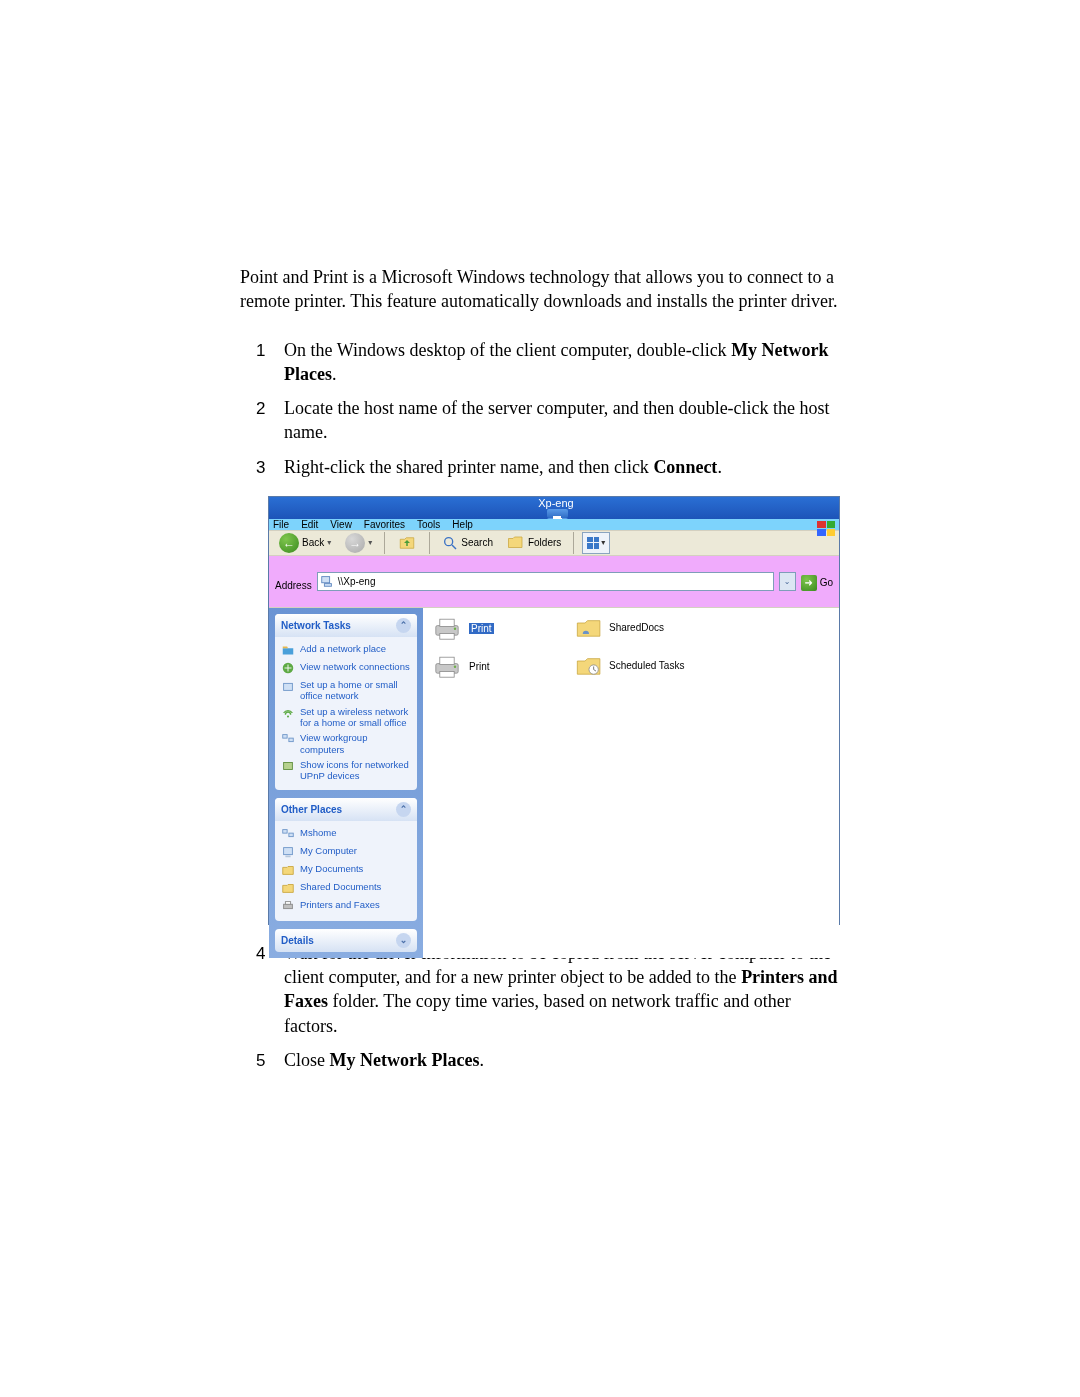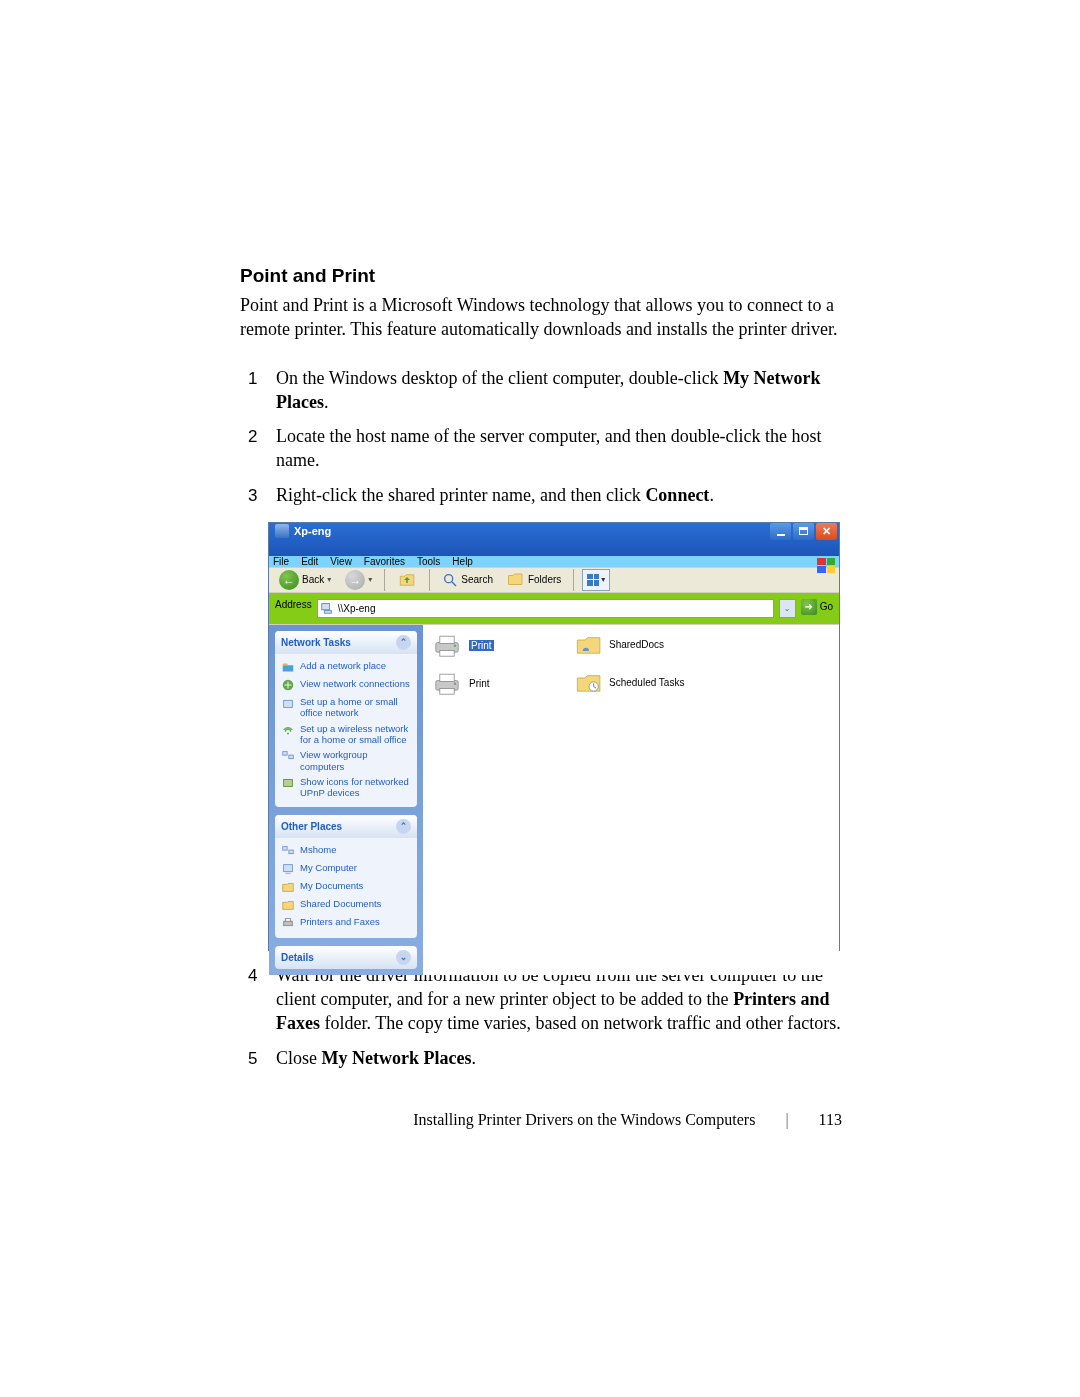--- a/index.html
+++ b/index.html
@@ -29,21 +29,21 @@
   h3 {
     font-family: Arial, Helvetica, sans-serif;
     font-weight: bold;
     font-size: 16.5px;
     line-height: 1.3;
     margin: 0 0 10px 0;
   }
   ol.steps {
     list-style: none;
     padding: 0;
-    margin: 8px;
+    margin: 16px;
     counter-reset: step;
   }
   ol.steps > li {
     counter-increment: step;
     font-size: 18px;
     line-height: 1.35;
     margin: 0 0 10px 0;
     display: flex;
     align-items: baseline;
   }
@@ -74,23 +74,24 @@
     flex-direction: column;
     position: relative;
   }
   
   .titlebar {
     height: 22px;
     background: linear-gradient(#2a6fd4, #1d54b8);
     display: flex;
     align-items: center;
     color: #fff;
-    padding: 0 2px 16px 6px;
-    font-weight: bold;
+    padding: 0 2px 0 6px;
+    font-weight: normal;
     font-size: 11px;
+    flex-direction: column;
   }
   .titlebar .ticon {
     width: 14px; height: 14px;
     background: linear-gradient(#8fb7ec,#3b72c4);
     margin-right: 5px;
     border-radius: 2px;
   }
   .titlebar .spacer { flex: 1; }
   .winbtn {
     width: 21px; height: 17px;
@@ -168,23 +169,23 @@
     width:26px;height:20px;border:1px solid #8aa4c0;background:#eef3fa;
     display:flex;align-items:center;justify-content:center;gap:2px;
   }
   .views-icn .grid{width:12px;height:12px;display:grid;grid-template-columns:1fr 1fr;grid-template-rows:1fr 1fr;gap:1px;}
   .views-icn .grid div{background:#3a78c8;}
   .views-icn .dd{font-size:8px;color:#333;}
 
   
   .addressbar {
     height: 22px;
-    background:#84cc16;
-    display:flex; align-items:flex-start;
-    padding:6px 6px; gap:5px;
+    background:#f0abfc;
+    display:flex; align-items:flex-end;
+    padding:16px 6px; gap:5px;
     border-bottom:1px solid #d4d0c0;
   }
   .addr-label{}
   .addr-input{
     flex:1; display:flex; align-items:center;
     background:#fff; border:1px solid #7f9db9; height:17px;
     padding:0 2px; gap:4px;
   }
   .addr-input .nicon{width:14px;height:14px;}
   .addr-dd{width:15px;height:17px;border:1px solid #7f9db9;background:#dce6f3;display:flex;align-items:center;justify-content:center;font-size:8px;color:#4a6a9a;}
@@ -276,21 +277,20 @@
   .page-footer .divider { color:#666; }
 
   
   svg { display:block; }
 </style>
 </head>
 <body>
 
 <div class="page">
 
-  <h2>Point and Print</h2>
   <p class="intro">Point and Print is a Microsoft Windows technology that allows you to connect to a remote printer. This feature automatically downloads and installs the printer driver.</p>
 
 
   <ol class="steps">
     <li>
         <span>
       <span>On the Windows desktop of the client computer, double-click </span><span class="b">My Network Places</span><span>.</span>
     </span>
       </li>
     <li>
@@ -582,19 +582,14 @@
       <span>Wait for the driver information to be copied from the server computer to the client computer, and for a new printer object to be added to the </span><span class="b">Printers and Faxes</span><span> folder. The copy time varies, based on network traffic and other factors.</span>
     </span>
       </li>
     <li>
         <span>
       <span>Close </span><span class="b">My Network Places</span><span>.</span>
     </span>
       </li>
   </ol>
 
-  <div class="page-footer">
-    <span>Installing Printer Drivers on the Windows Computers</span>
-    <span class="divider">|</span>
-    <span>113</span>
-  </div>
 
 </div>
 
 </body></html>

